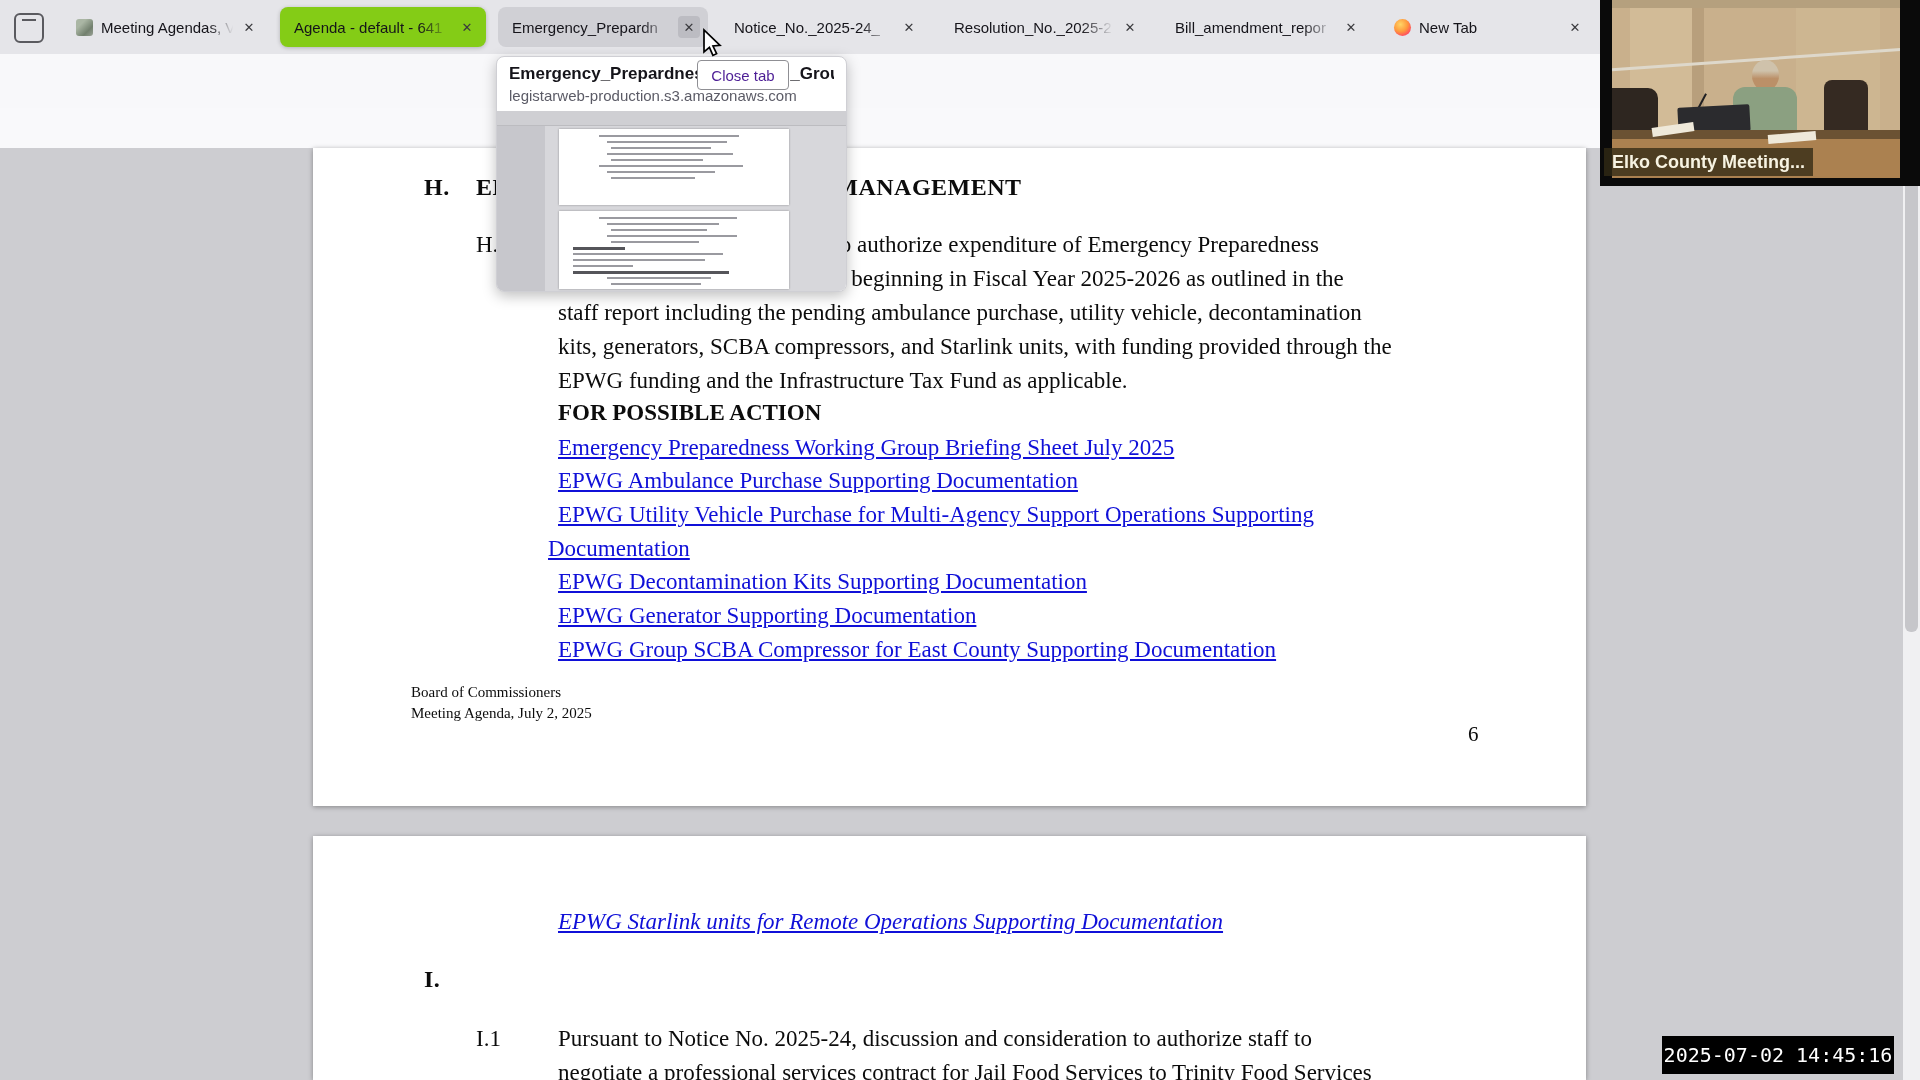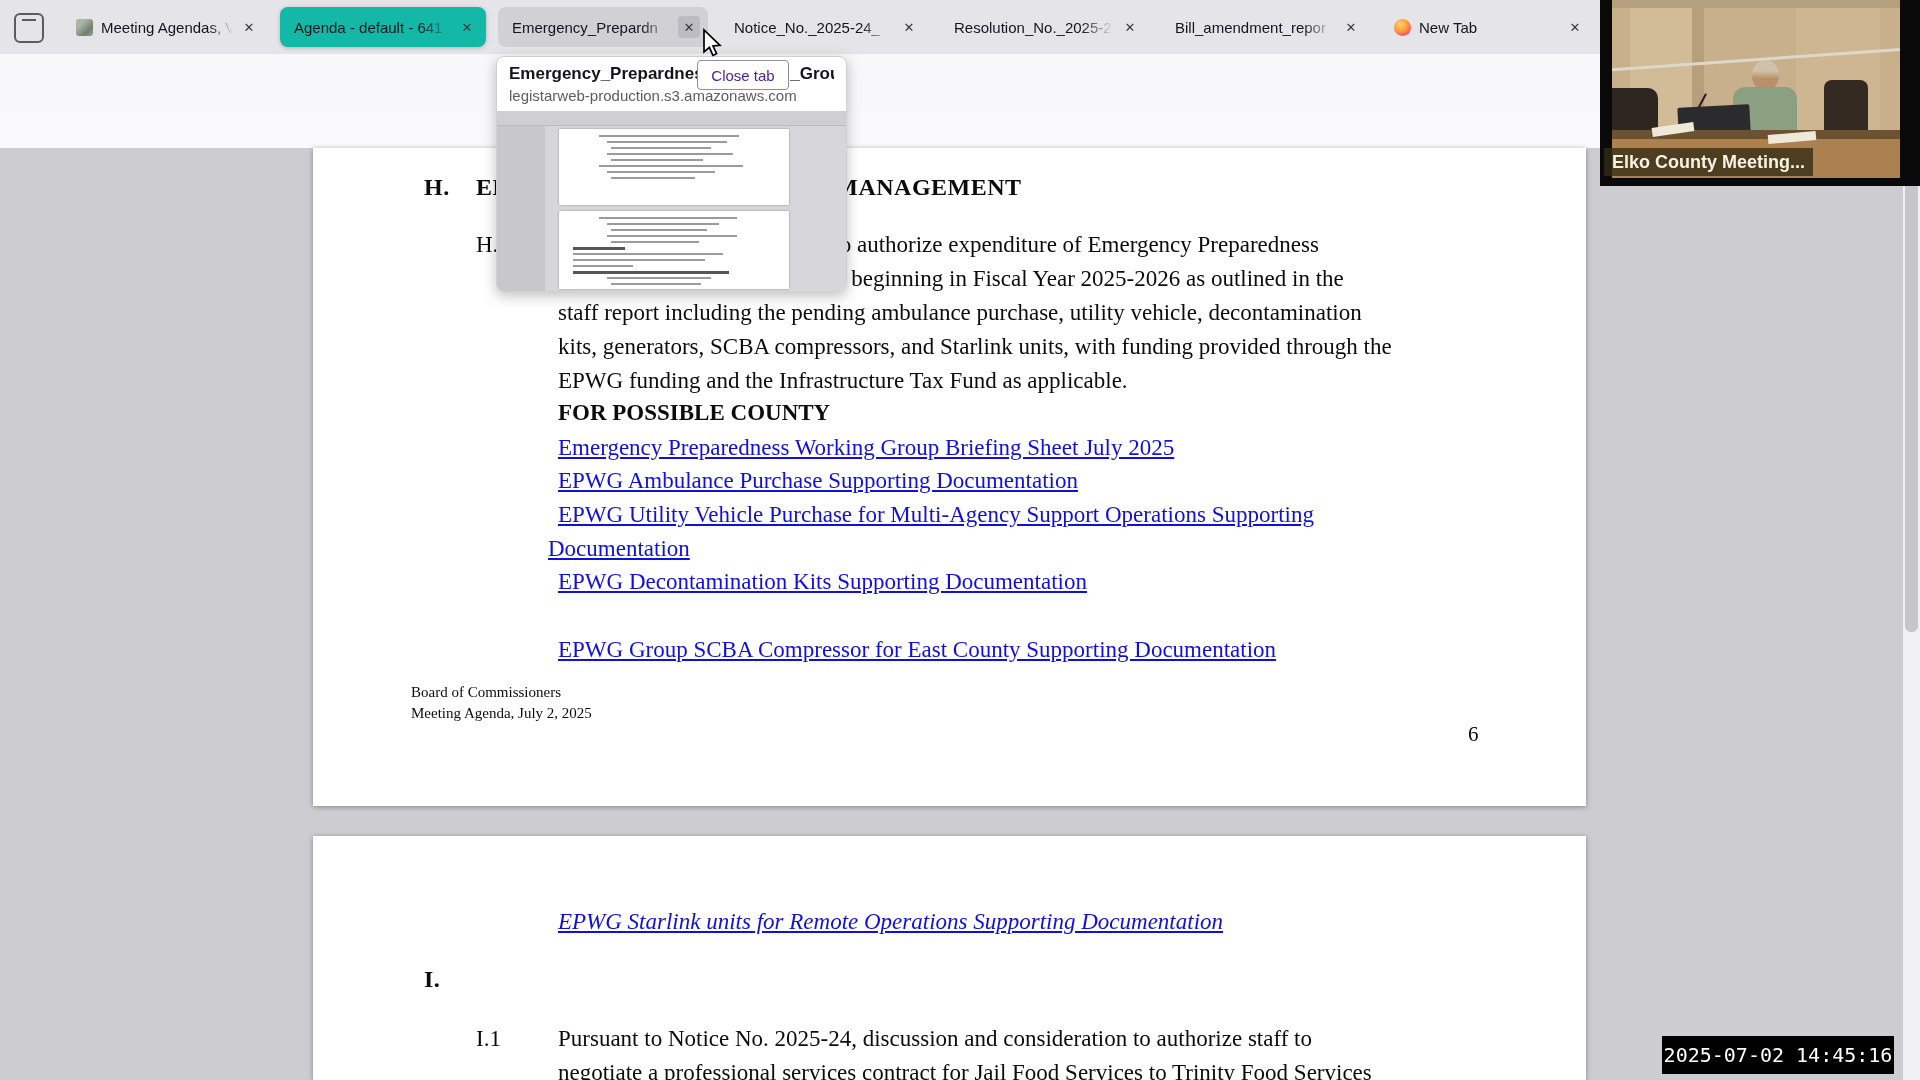--- a/index.html
+++ b/index.html
@@ -8,21 +8,21 @@
   .abs{position:absolute;}
 
   
   #tabbar{left:0;top:0;width:1920px;height:54px;background:#e5e5e9;border-bottom:1px solid #d2d2d6;}
   .tab{top:7px;height:40px;border-radius:8px;display:flex;align-items:center;overflow:hidden;}
   .tab .title{font-size:15px;color:#15141a;white-space:nowrap;overflow:hidden;flex:1;
               -webkit-mask-image:linear-gradient(90deg,#000 80%,transparent 98%);
               mask-image:linear-gradient(90deg,#000 80%,transparent 98%);}
   .tab .close{width:22px;height:22px;margin:0 8px 0 2px;border-radius:4px;display:flex;
               align-items:center;justify-content:center;font-size:13px;color:#3a3a3e;flex:0 0 auto;}
-  .tab.active{background:#14b8a6;box-shadow:0 1px 4px rgba(0,0,0,.22);}
+  .tab.active{background:#84cc16;box-shadow:0 1px 4px rgba(0,0,0,.22);}
   .tab.hovered{background:#d0d0d5;}
   .tab.hovered .close{background:#bcbcc2;}
   .favicon{width:17px;height:17px;border-radius:3px;margin:0 8px 0 12px;flex:0 0 auto;}
   .fav-generic{background:linear-gradient(135deg,#aab6a4 30%,#72806e 70%,#9aa296);}
   .fav-firefox{border-radius:50%;background:radial-gradient(circle at 38% 32%,#ffd567,#ff9a3d 45%,#ff4f5e 75%,#b5007f 100%);}
   .pad-left{padding-left:14px;}
 
   
   #navbar{left:0;top:54px;width:1920px;height:54px;background:#f8f8fa;}
   .navicon{font-size:20px;color:#a9a9af;top:66px;width:26px;text-align:center;}
@@ -202,27 +202,28 @@
       <div class="doc head24 abs" style="left:111px;top:26px;">H.</div>
       <div class="doc head24 abs" style="left:163px;top:26px;">ELKO COUNTY EMERGENCY MANAGEMENT</div>
 
       <div class="doc body23 abs" style="left:163px;top:84px;">H.1</div>
       <div class="doc body23 abs" style="left:245px;top:84px;">Discussion and consideration to authorize expenditure of Emergency Preparedness</div>
       <div class="doc body23 abs" style="left:245px;top:118px;">Working Group (EPWG) funds beginning in Fiscal Year 2025-2026 as outlined in the</div>
       <div class="doc body23 abs" style="left:245px;top:186px;">kits, generators, SCBA compressors, and Starlink units, with funding provided through the</div>
       <div class="doc body23 abs" style="left:245px;top:152px;">staff report including the pending ambulance purchase, utility vehicle, decontamination</div>
       <div class="doc body23 abs" style="left:245px;top:220px;">EPWG funding and the Infrastructure Tax Fund as applicable.</div>
 
-      <div class="doc b body23 abs" style="left:245px;top:252px;">FOR POSSIBLE COUNTY</div>
+      <div class="doc b body23 abs" style="left:245px;top:252px;">FOR POSSIBLE ACTION</div>
 
       <div class="doc doclink abs" style="left:245px;top:287px;">Emergency Preparedness Working Group Briefing Sheet July 2025</div>
       <div class="doc doclink abs" style="left:245px;top:320px;">EPWG Ambulance Purchase Supporting Documentation</div>
       <div class="doc doclink abs" style="left:245px;top:354px;">EPWG Utility Vehicle Purchase for Multi-Agency Support Operations Supporting</div>
       <div class="doc doclink abs" style="left:235px;top:388px;">Documentation</div>
       <div class="doc doclink abs" style="left:245px;top:421px;">EPWG Decontamination Kits Supporting Documentation</div>
+      <div class="doc doclink abs" style="left:245px;top:455px;">EPWG Generator Supporting Documentation</div>
       <div class="doc doclink abs" style="left:245px;top:489px;">EPWG Group SCBA Compressor for East County Supporting Documentation</div>
 
       <div class="doc foot abs" style="left:98px;top:536px;">Board of Commissioners</div>
       <div class="doc foot abs" style="left:98px;top:557px;">Meeting Agenda, July 2, 2025</div>
       <div class="doc abs" style="left:1155px;top:574px;font-size:21px;">6</div>
     </div>
 
     <div id="page2" class="page">
       <div class="doc doclink abs" style="left:245px;top:73px;font-style:italic;">EPWG Starlink units for Remote Operations Supporting Documentation</div>
 

